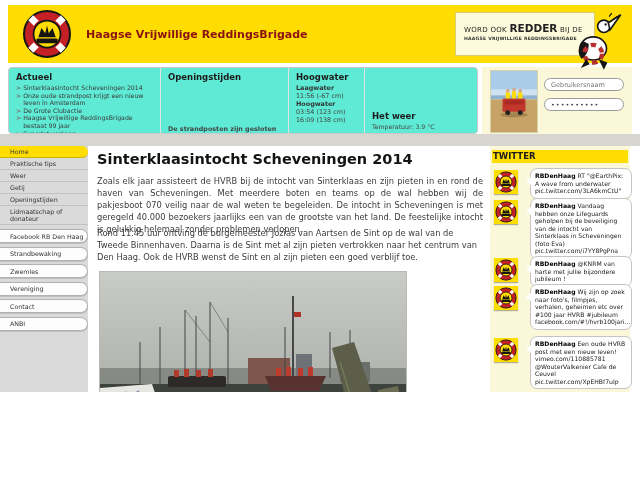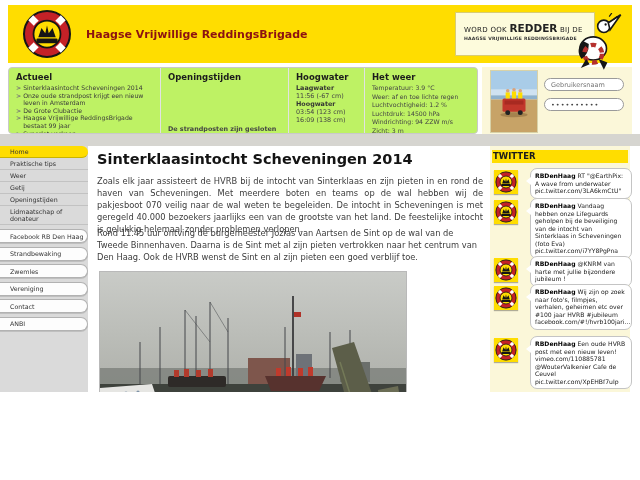--- a/index.html
+++ b/index.html
@@ -11,26 +11,26 @@
   .logo{position:absolute;left:14px;top:4px;width:50px;height:50px;}
   .site-title{position:absolute;left:78px;top:23px;font-size:11px;font-weight:bold;color:#8c1212;}
   .banner{position:absolute;left:447px;top:7px;width:140px;height:44px;background:#fdfbdc;
           border:1px solid #d8cc74;box-sizing:border-box;padding:9px 0 0 8px;}
   .banner .l1{font-size:7px;color:#222;letter-spacing:.3px;}
   .banner .l1 b{font-size:10.5px;letter-spacing:0;}
   .banner .l2{font-size:4.6px;font-weight:bold;color:#333;margin-top:2px;letter-spacing:.2px;}
   .pelican{position:absolute;left:555px;top:8px;width:64px;height:62px;z-index:3;}
 
   
-  .infobar{position:absolute;left:8px;top:67px;width:470px;height:67px;background:#bef264;
+  .infobar{position:absolute;left:8px;top:67px;width:470px;height:67px;background:#5eead4;
            border:1px solid #c9c9c9;border-radius:4px;box-sizing:border-box;display:flex;}
   .col{padding:4px 5px 2px 7px;box-sizing:border-box;border-right:1px solid #e2e2e2;overflow:hidden;}
   .col:last-child{border-right:none;}
   .col-title{font-size:8.5px;font-weight:bold;color:#1c1c1c;margin-bottom:2px;}
-  .c-act{width:152px;} .c-open{width:128px;} .c-tide{width:76px;} .c-weer{width:112px;}
+  .c-act{width:152px;} .c-open{width:128px;} .c-tide{width:76px;} .c-weer{width:112px;margin-top:39px;}
   .act-item{font-size:6.2px;line-height:7.6px;color:#3a3a3a;display:flex;}
   .act-item .b{color:#777;font-weight:bold;margin-right:2px;}
   .open-status{font-size:6.4px;font-weight:bold;color:#444;margin-top:43px;}
   .tide-label{font-size:6.4px;font-weight:bold;color:#333;line-height:8px;}
   .tide-val{font-size:6.4px;color:#444;line-height:8px;}
   .weer-row{font-size:6.2px;color:#444;line-height:8.6px;}
 
   
   .login{position:absolute;left:482px;top:67px;width:150px;height:67px;background:#fbf7d9;}
   .beach{position:absolute;left:8px;top:3px;width:46px;height:61px;border:1px solid #d8d2a8;}

